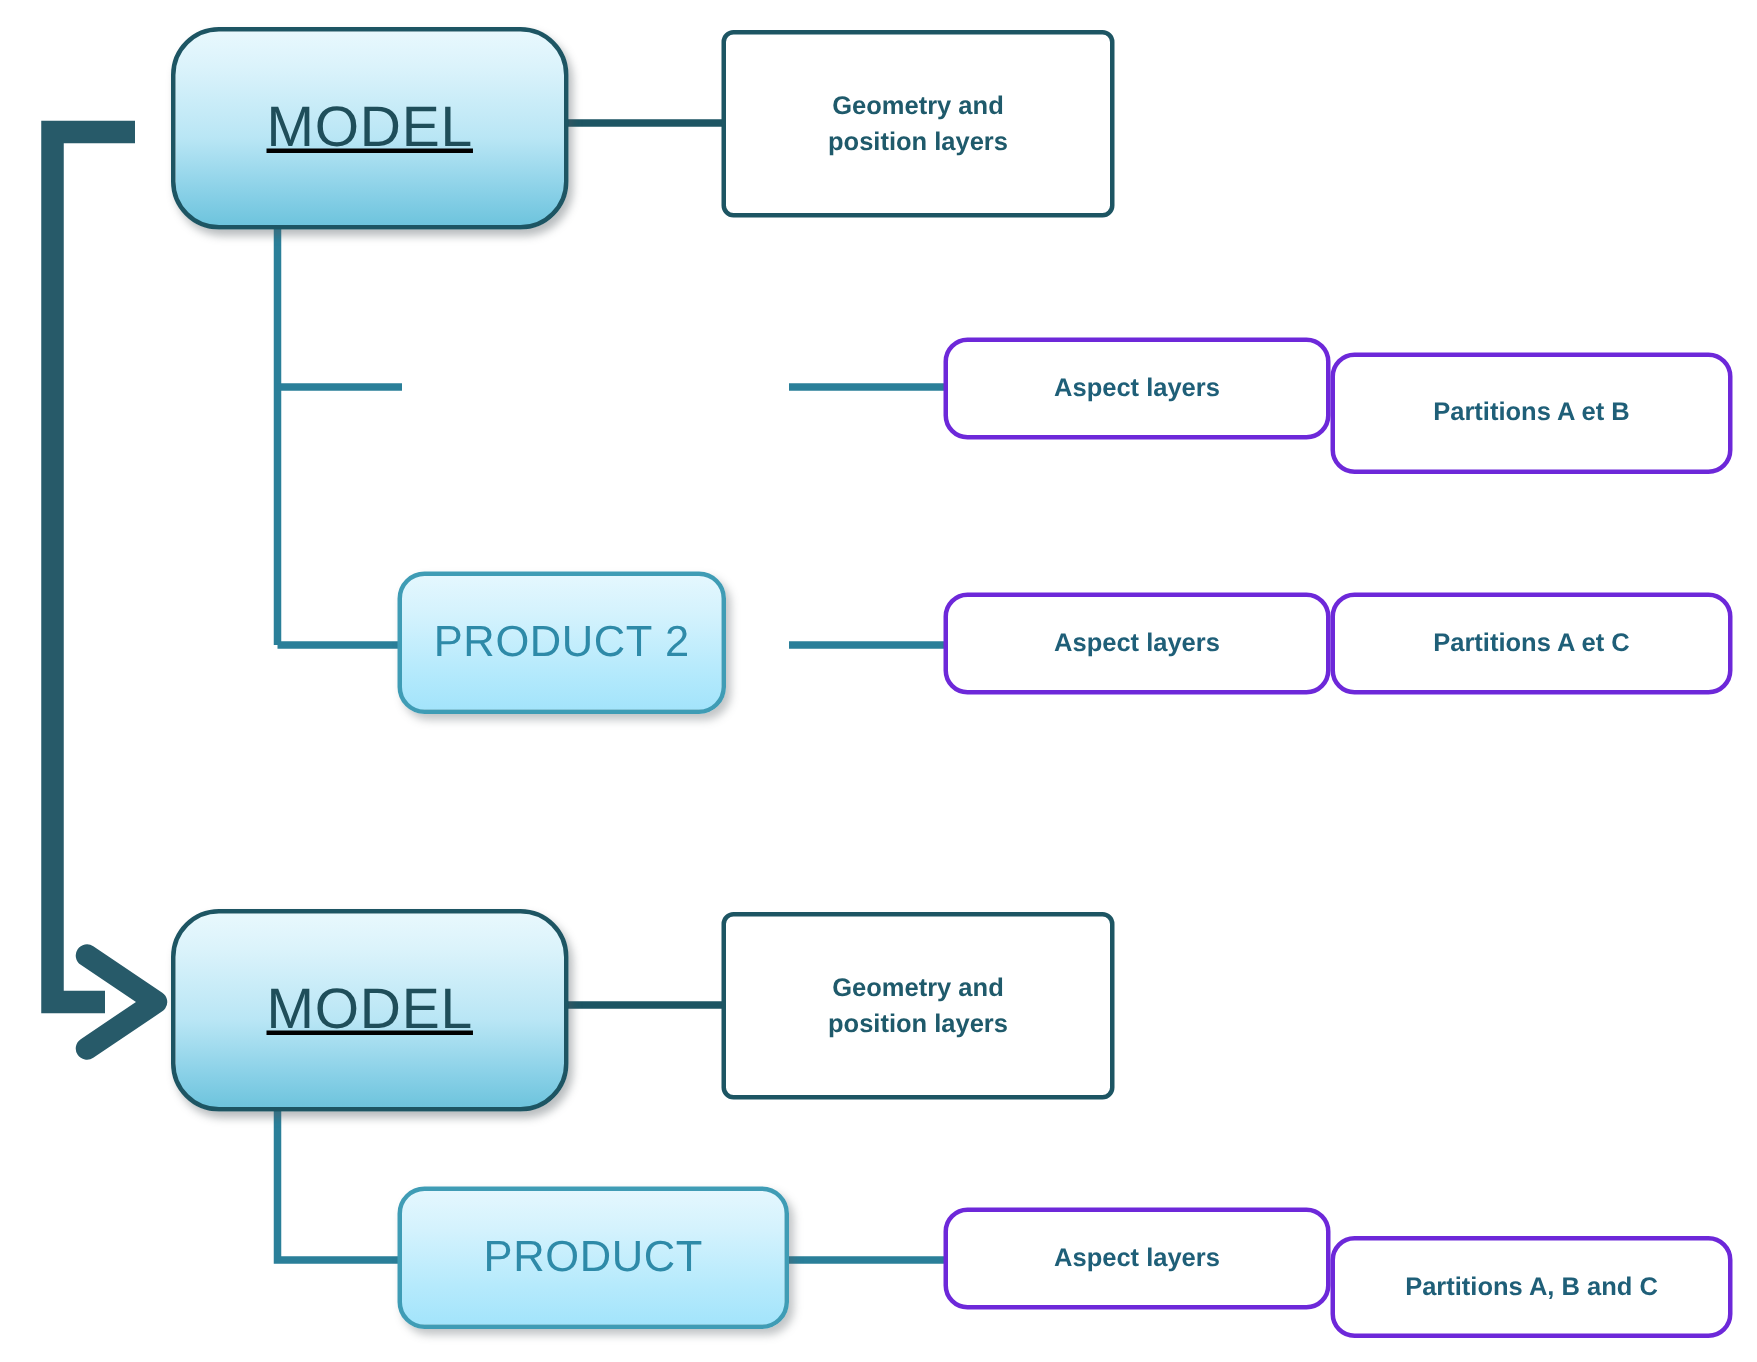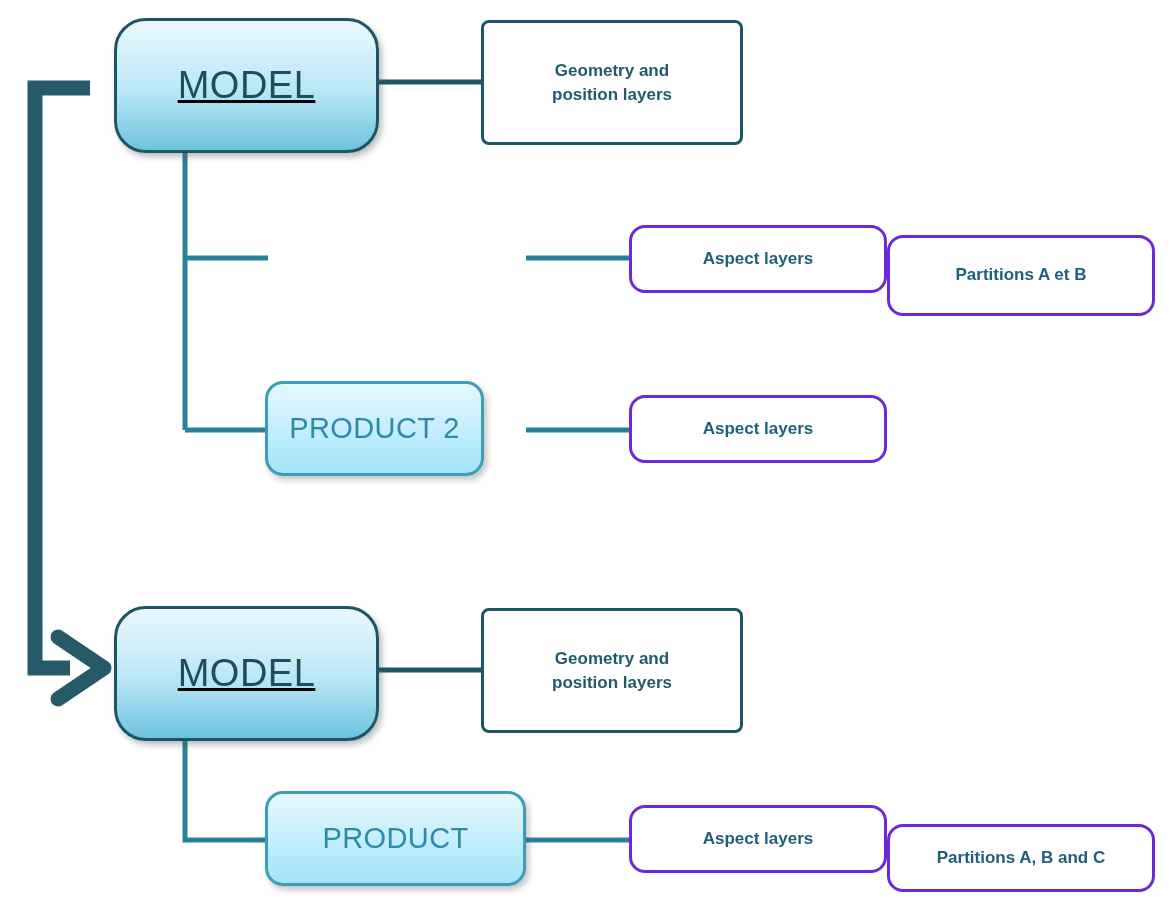--- a/index.html
+++ b/index.html
@@ -140,20 +140,23 @@
   </div>
 
   <div class="node product-box" style="left:265px; top:381px; width:219px; height:95px;">
     <span class="label">PRODUCT 2</span>
   </div>
 
   <div class="node detail-box" style="left:629px; top:395px; width:258px; height:68px;">
     <span class="label">Aspect layers</span>
   </div>
 
+  <div class="node detail-box" style="left:887px; top:395px; width:268px; height:68px;">
+    <span class="label">Partitions A et C</span>
+  </div>
 
   <div class="node model-box" style="left:114px; top:606px; width:265px; height:135px;">
     <span class="label">MODEL</span>
   </div>
 
   <div class="node geometry-box" style="left:481px; top:608px; width:262px; height:125px;">
     <span class="label">
       <span>Geometry and</span><br>
       <span>position layers</span>
     </span>

